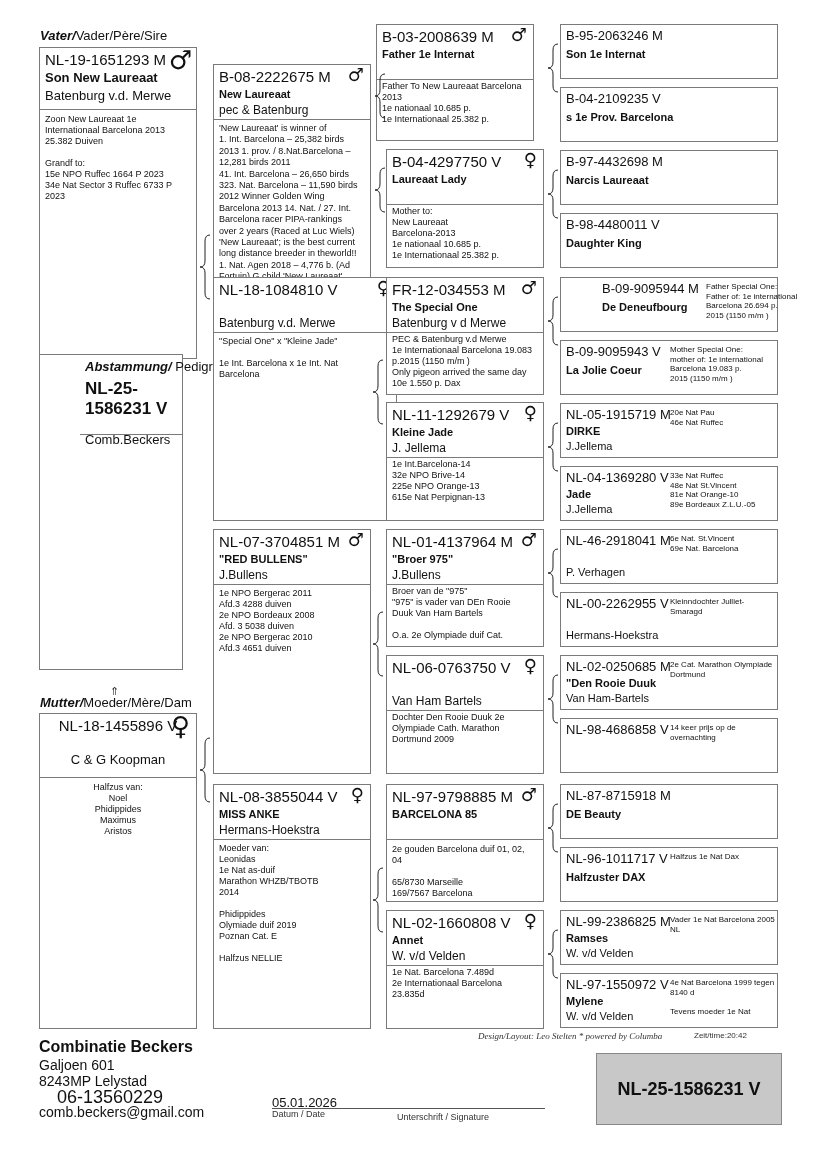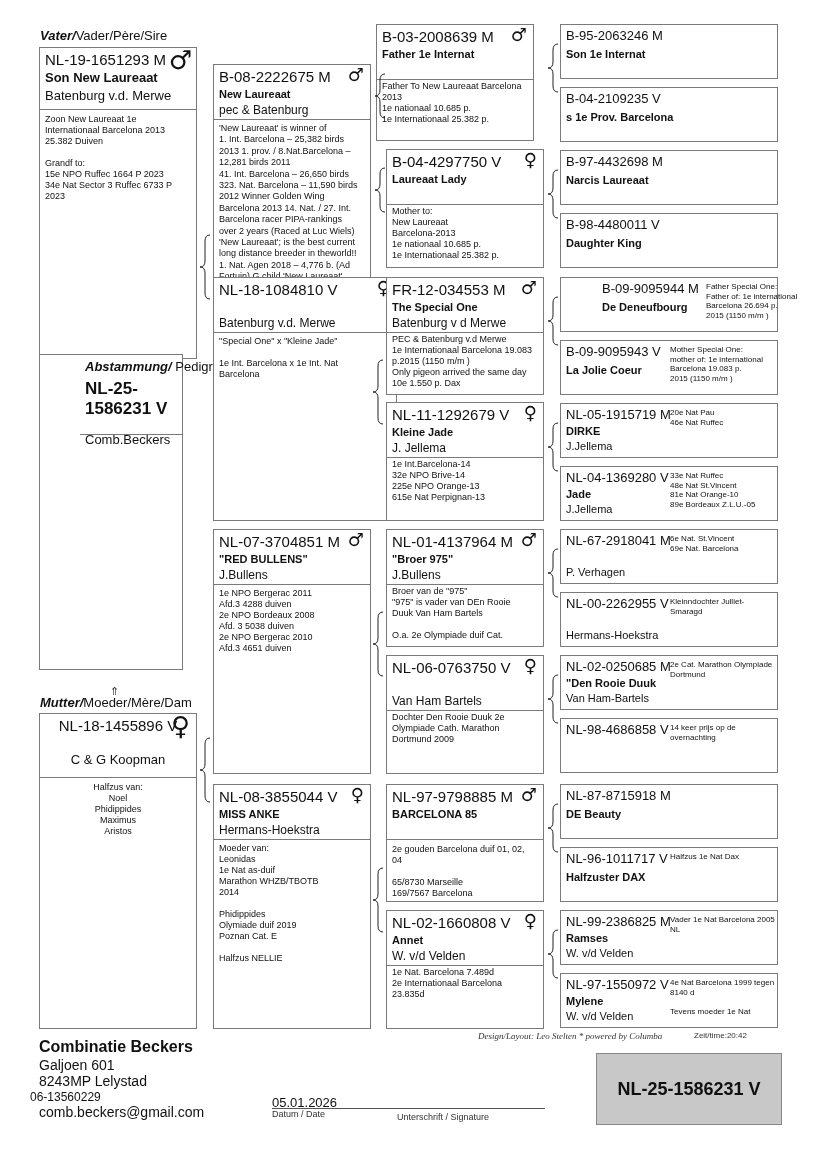--- a/index.html
+++ b/index.html
@@ -316,21 +316,21 @@
   <div class="name">Jade</div>
   <div class="owner">J.Jellema</div>
   <div class="side">33e Nat Ruffec
 48e Nat St.Vincent
 81e Nat Orange-10
 89e Bordeaux Z.L.U.-05</div>
 </div>
   </div>
 <div class="box g4" style="left:560px; top:529px; width:218px; height:55px;">
     <div class="inner">
-  <div class="ring">NL-67-2918041 M</div>
+  <div class="ring">NL-46-2918041 M</div>
   <div class="name"></div>
   <div class="owner">P. Verhagen</div>
   <div class="side">6e Nat. St.Vincent
 69e Nat. Barcelona</div>
 </div>
   </div>
 <div class="box g4" style="left:560px; top:592px; width:218px; height:55px;">
     <div class="inner">
   <div class="ring">NL-00-2262955 V</div>
   <div class="name"></div>
@@ -416,21 +416,21 @@
     <path d="M558,930 q-5,0 -5,6 v12 q0,6 -5,6 q5,0 5,6 v12 q0,6 5,6"></path>
   </g>
 </svg>
 
 <div class="abs" style="left:478px; top:1031px; font-family:'Liberation Serif', serif; font-style:italic; font-size:9px; color:#333;">Design/Layout: Leo Stelten * powered by Columba</div>
 <div class="abs" style="left:694px; top:1031px; font-size:8px; color:#333;">Zeit/time:20:42</div>
 
 <div class="abs" style="left:39px; top:1038px; font-size:16px; font-weight:bold;">Combinatie Beckers</div>
 <div class="abs" style="left:39px; top:1057px; font-size:14px; line-height:16px;">Galjoen 601</div>
 <div class="abs" style="left:39px; top:1073px; font-size:14px; line-height:16px;">8243MP Lelystad</div>
-<div class="abs" style="left:30px; top:1089px; font-size:12px; line-height:16px;">06-13560229</div>
+<div class="abs" style="left:57px; top:1089px; font-size:18px; line-height:16px;">06-13560229</div>
 <div class="abs" style="left:39px; top:1104px; font-size:14px; line-height:16px;">comb.beckers@gmail.com</div>
 
 <div class="abs" style="left:272px; top:1095px; font-size:13px;">05.01.2026</div>
 <div class="abs" style="left:272px; top:1108px; width:273px; border-top:1px solid #555;"></div>
 <div class="abs" style="left:272px; top:1109px; font-size:9px; color:#333;">Datum / Date</div>
 <div class="abs" style="left:397px; top:1112px; font-size:9px; color:#333;">Unterschrift / Signature</div>
 
 <div class="abs" style="left:596px; top:1053px; width:186px; height:72px; background:#c8c8c8; border:1px solid #888; display:flex; align-items:center; justify-content:center;">
   <span style="font-size:18px; font-weight:bold;">NL-25-1586231 V</span>
 </div>

